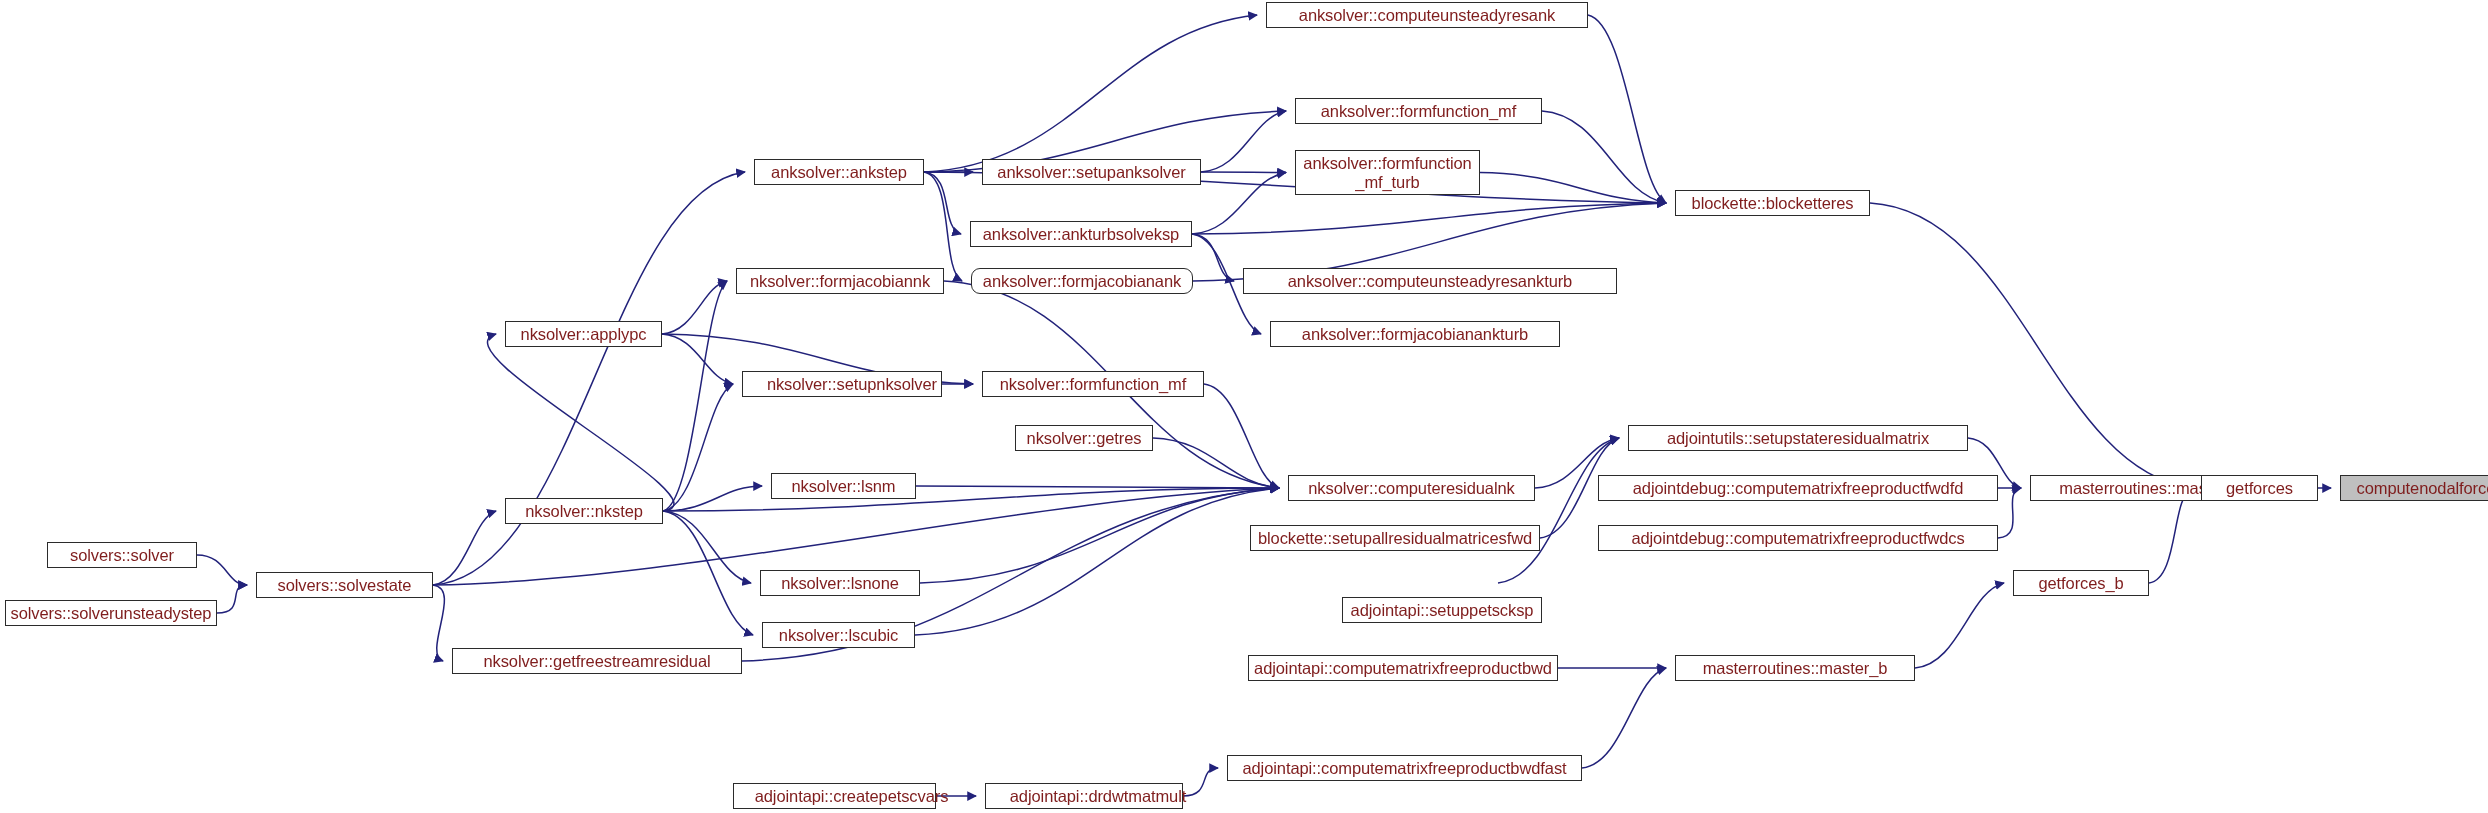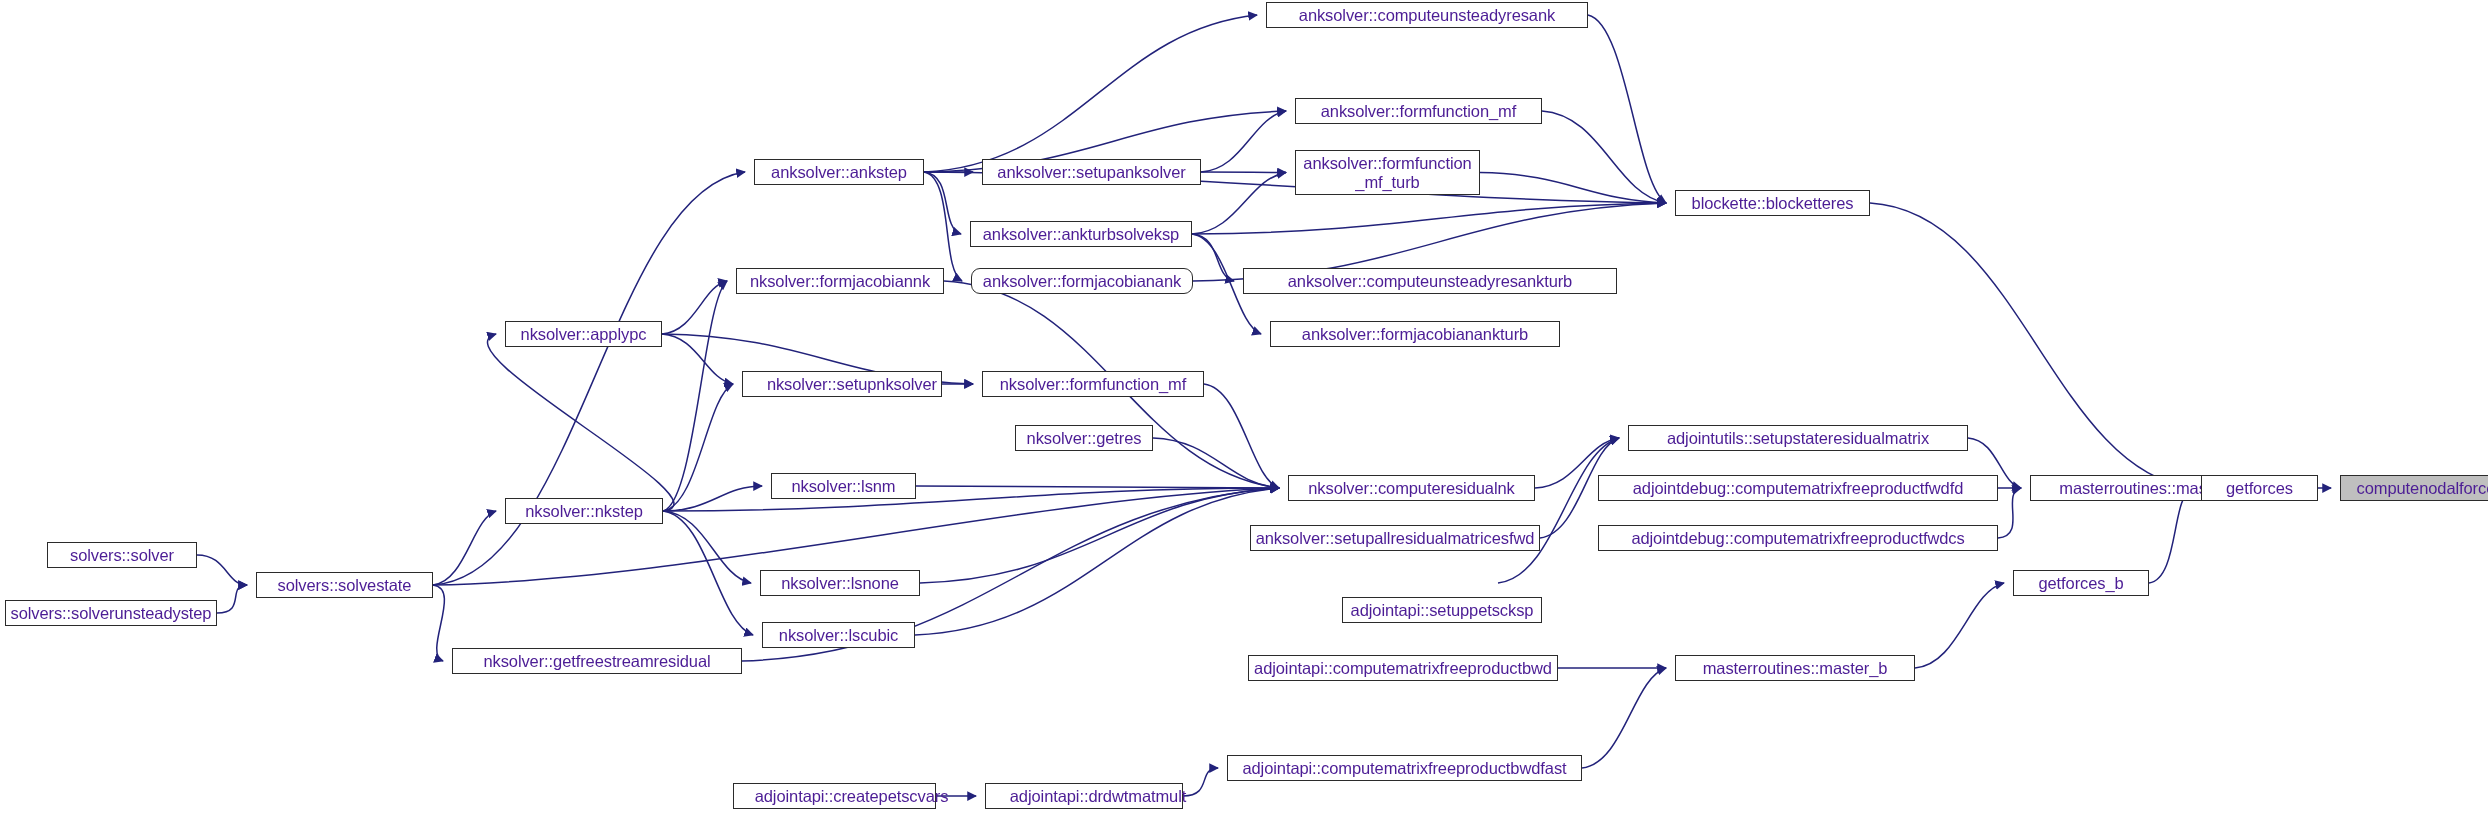--- a/index.html
+++ b/index.html
@@ -20,21 +20,21 @@
     left: 0; top: 0;
     width: 2488px;
     height: 813px;
     pointer-events: none;
   }
   .gnode {
     position: absolute;
     box-sizing: border-box;
     border: 1px solid #2b2b2b;
     background: #ffffff;
-    color: #4c1d95;
+    color: #7f1d1d;
     font-size: 16.5px;
     line-height: 1.12;
     display: flex;
     align-items: center;
     justify-content: center;
     text-align: center;
     white-space: pre-line;
     letter-spacing: -0.1px;
     padding: 0 4px;
   }
@@ -132,21 +132,21 @@
       <div class="gnode" style="left: 982px; top: 371px; width: 222px; height: 26px;"><span class="lbl">nksolver::formfunction_mf</span></div>
       <div class="gnode" style="left: 1015px; top: 425px; width: 138px; height: 26px;"><span class="lbl">nksolver::getres</span></div>
       <div class="gnode" style="left: 1628px; top: 425px; width: 340px; height: 26px;"><span class="lbl">adjointutils::setupstateresidualmatrix</span></div>
       <div class="gnode" style="left: 1288px; top: 475px; width: 247px; height: 26px;"><span class="lbl">nksolver::computeresidualnk</span></div>
       <div class="gnode" style="left: 1598px; top: 475px; width: 400px; height: 26px;"><span class="lbl">adjointdebug::computematrixfreeproductfwdfd</span></div>
       <div class="gnode" style="left: 2030px; top: 475px; width: 225px; height: 26px;"><span class="lbl">masterroutines::master</span></div>
       <div class="gnode" style="left: 2201px; top: 475px; width: 117px; height: 26px;"><span class="lbl">getforces</span></div>
       <div class="gnode focus" style="left: 2340px; top: 475px; width: 180px; height: 26px;"><span class="lbl">computenodalforces</span></div>
       <div class="gnode" style="left: 505px; top: 498px; width: 158px; height: 26px;"><span class="lbl">nksolver::nkstep</span></div>
       <div class="gnode" style="left: 771px; top: 473px; width: 145px; height: 26px;"><span class="lbl">nksolver::lsnm</span></div>
-      <div class="gnode" style="left: 1250px; top: 525px; width: 290px; height: 26px;"><span class="lbl">anksolver::setupallresidualmatricesfwd</span></div>
+      <div class="gnode" style="left: 1250px; top: 525px; width: 290px; height: 26px;"><span class="lbl">blockette::setupallresidualmatricesfwd</span></div>
       <div class="gnode" style="left: 1598px; top: 525px; width: 400px; height: 26px;"><span class="lbl">adjointdebug::computematrixfreeproductfwdcs</span></div>
       <div class="gnode" style="left: 760px; top: 570px; width: 160px; height: 26px;"><span class="lbl">nksolver::lsnone</span></div>
       <div class="gnode" style="left: 1298px; top: 597px; width: 200px; height: 26px; margin-left: 44px;"><span class="lbl">adjointapi::setuppetscksp</span></div>
       <div class="gnode" style="left: 2013px; top: 570px; width: 136px; height: 26px;"><span class="lbl">getforces_b</span></div>
       <div class="gnode" style="left: 762px; top: 622px; width: 153px; height: 26px;"><span class="lbl">nksolver::lscubic</span></div>
       <div class="gnode" style="left: 452px; top: 648px; width: 290px; height: 26px;"><span class="lbl">nksolver::getfreestreamresidual</span></div>
       <div class="gnode" style="left: 1248px; top: 655px; width: 310px; height: 26px;"><span class="lbl">adjointapi::computematrixfreeproductbwd</span></div>
       <div class="gnode" style="left: 1675px; top: 655px; width: 240px; height: 26px;"><span class="lbl">masterroutines::master_b</span></div>
       <div class="gnode" style="left: 1227px; top: 755px; width: 355px; height: 26px;"><span class="lbl">adjointapi::computematrixfreeproductbwdfast</span></div>
       <div class="gnode" style="left: 47px; top: 542px; width: 150px; height: 26px;"><span class="lbl">solvers::solver</span></div>

